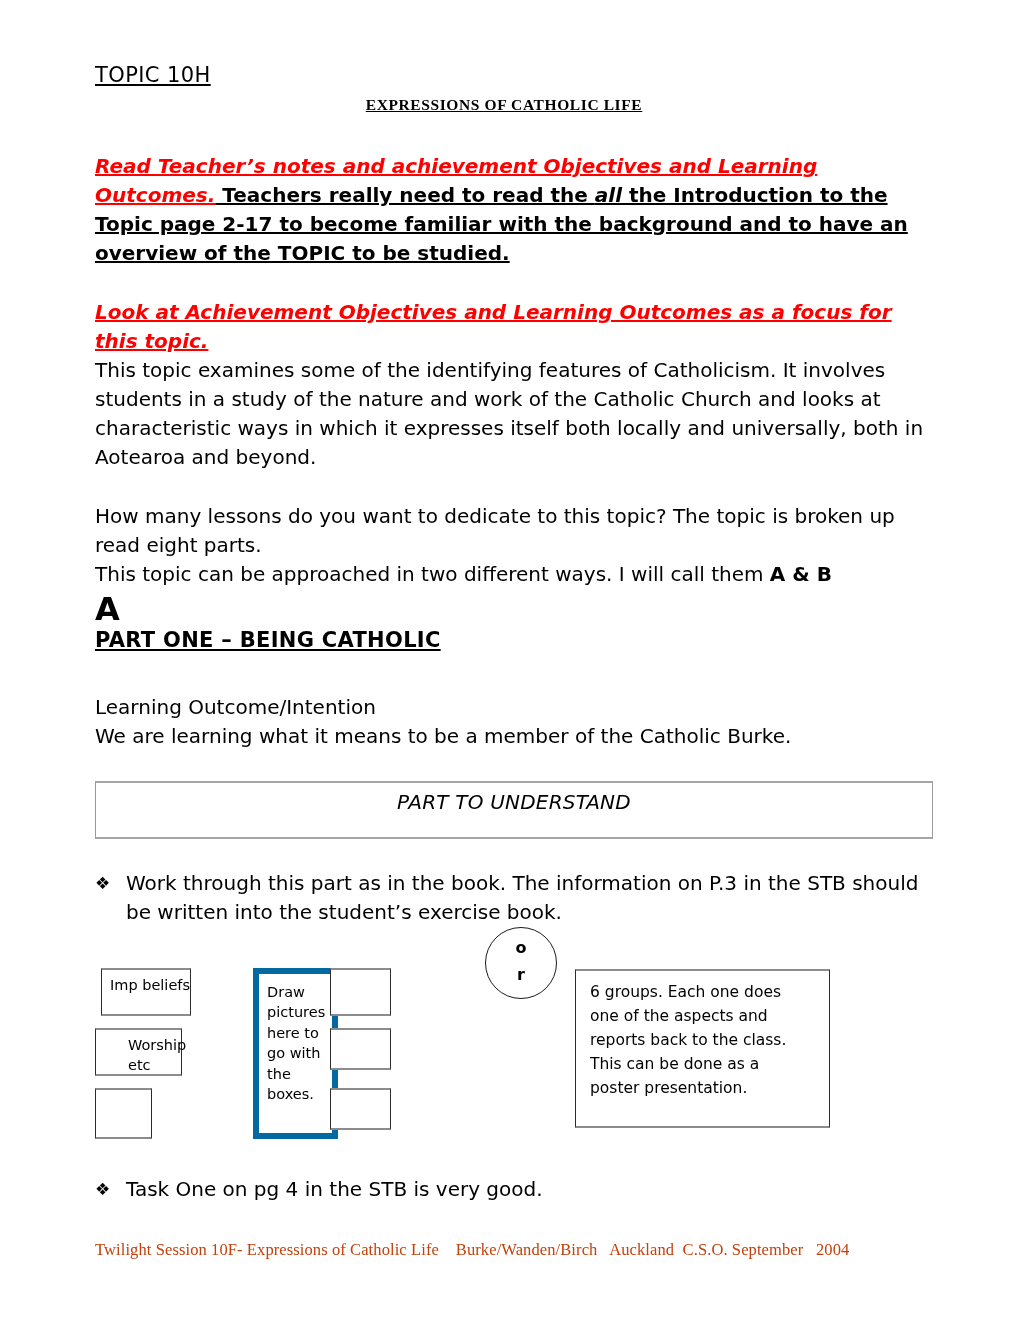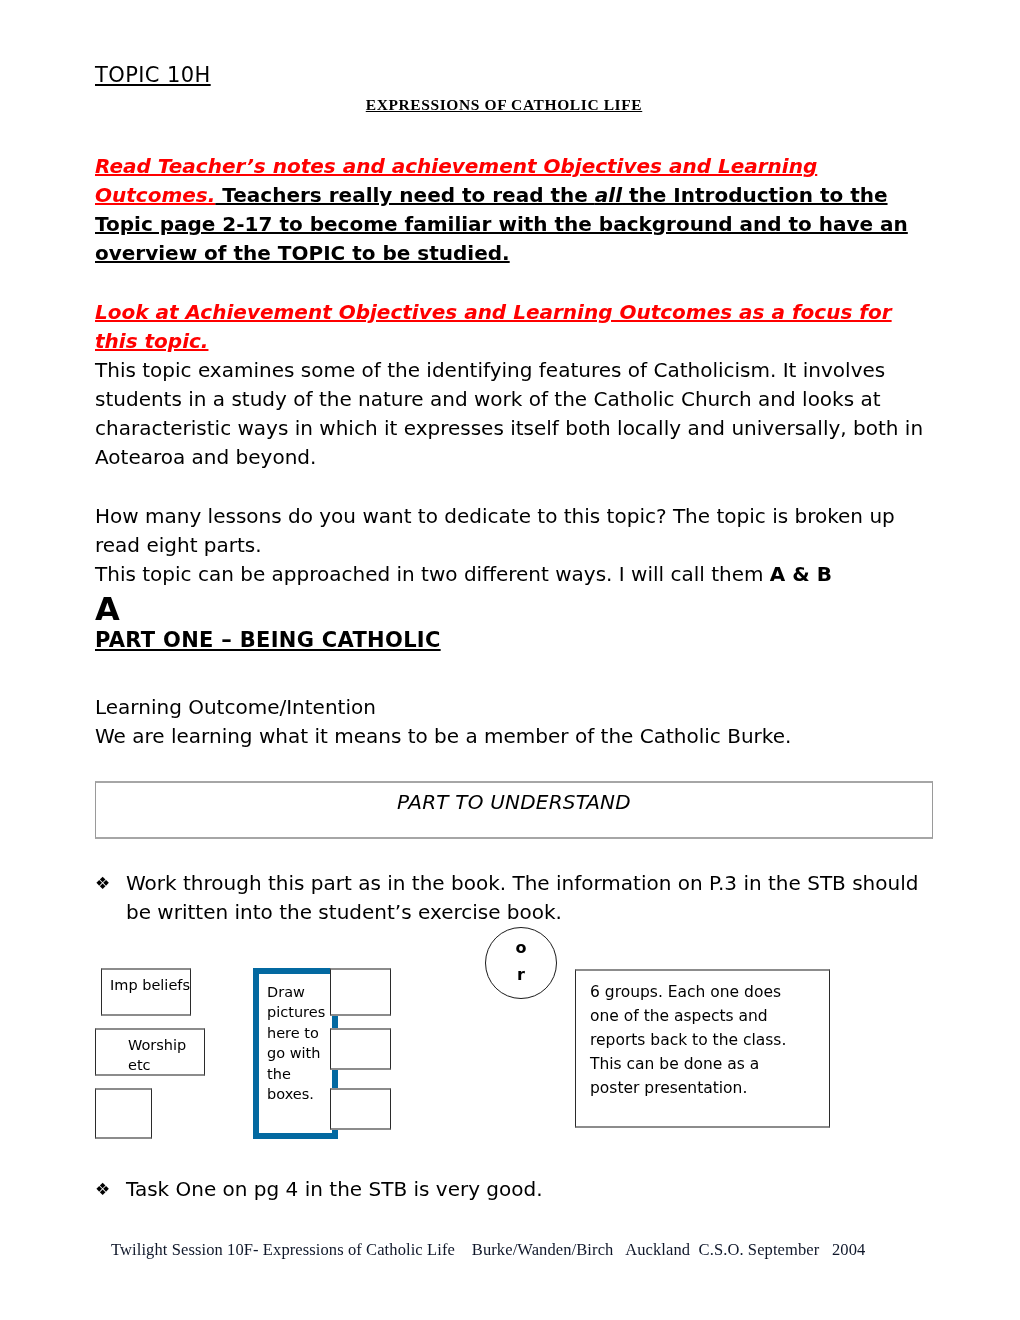--- a/index.html
+++ b/index.html
@@ -138,21 +138,21 @@
     border-top: 2px solid #8c8c8c;
     border-bottom: 2px solid #8c8c8c;
     background: #ffffff;
     font-size: 14.5px;
     line-height: 20.5px;
     padding: 5px 0 0 8px;
   }
   .dbox.empty { padding: 0; }
 
   .b-imp      { left: 6px;   top: 23px;  width: 90px;  height: 48px; text-align: center; }
-  .b-worship  { left: 0px;   top: 83px;  width: 110px; height: 48px; padding-left: 32px; }
+  .b-worship  { left: 0px;   top: 83px;  width: 87px; height: 48px; padding-left: 32px; }
   .b-empty-l  { left: 0px;   top: 143px; width: 57px;  height: 51px; }
   .b-draw     { left: 112px; top: 23px;  width: 85px;  height: 171px;
                 border: 6px solid #0369a1; padding-top: 8px; margin-left: 46px; }
   .b-empty-m1 { left: 235px; top: 23px;  width: 61px;  height: 48px; }
   .b-empty-m2 { left: 235px; top: 83px;  width: 61px;  height: 42px; }
   .b-empty-m3 { left: 235px; top: 143px; width: 61px;  height: 42px; }
 
   .or-circle {
     position: absolute;
     left: 390px;
@@ -197,24 +197,23 @@
   }
 
   
   .footer {
     position: absolute;
     left: 95px;
     top: 1240px;
     width: 860px;
     font-family: "Liberation Serif", serif;
     font-size: 16.5px;
-    color: #0f172a;
+    color: #c2410c;
     letter-spacing: 0.1px;
     white-space: pre;
-    margin-left: 16px;
   }
 </style>
 </head>
 <body>
 
 <div class="page">
   <div class="content">
 
     <div>
       <span class="doc-title">TOPIC 10H</span>

